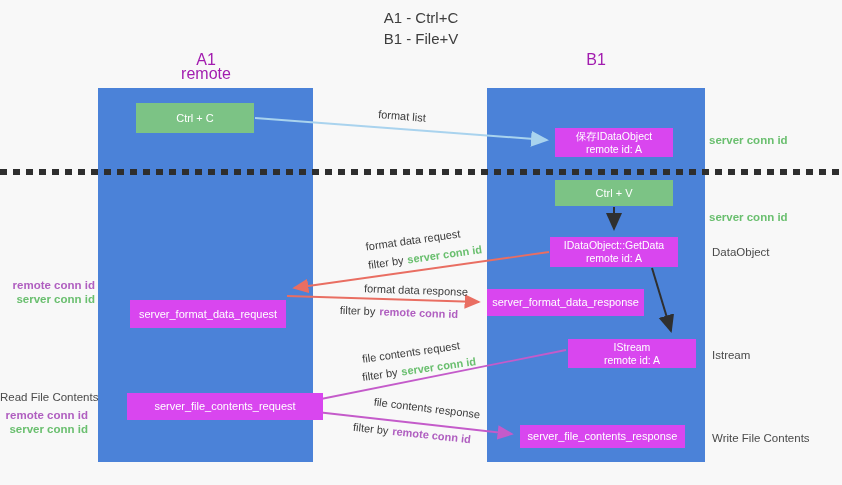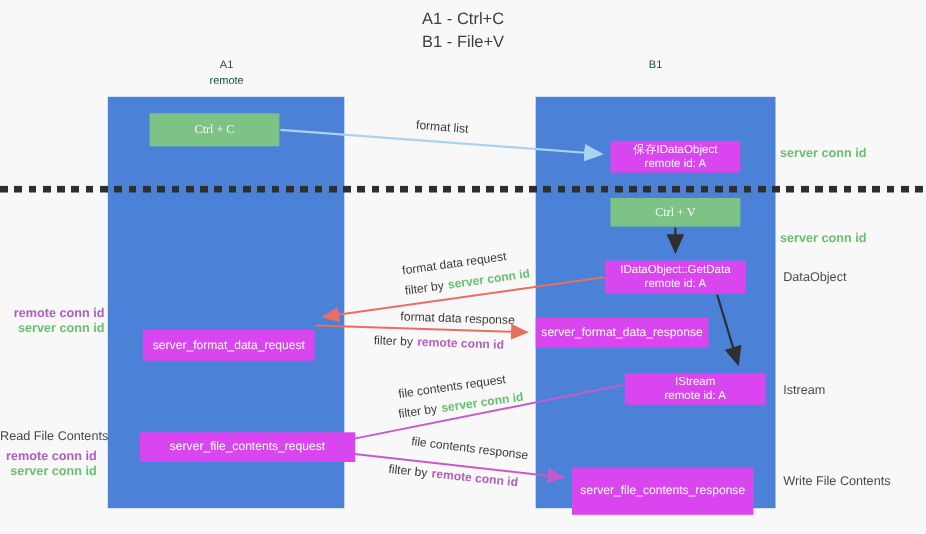--- a/index.html
+++ b/index.html
@@ -10,34 +10,34 @@
     position:relative;overflow:hidden;
   }
   .canvas{position:absolute;left:0;top:0;width:842px;height:485px;}
   .abs{position:absolute;}
   .title{
     left:0;top:7;width:842px;text-align:center;
     font-size:15px;line-height:21px;color:#3d3d3d;
   }
   .colhead{
     width:120px;text-align:center;top:53px;
-    font-size:10px;line-height:14px;color:#14532d;
+    font-size:16px;line-height:14px;color:#a21caf;
   }
   .panel{background:#4b82d8;}
   .dotted{
     left:0;top:169px;width:842px;height:6px;
     background:repeating-linear-gradient(to right,#2e2e2e 0 7px,rgba(0,0,0,0) 7px 13px);
   }
   .node{
     color:#fff;text-align:center;
     display:flex;flex-direction:column;justify-content:center;
     font-size:11px;line-height:13px;
   }
   .node.orange{background:#d946ef;}
-  .node.green{background:#7cc385;font-family:Liberation Serif, serif;}
+  .node.green{background:#7cc385;}
   .elabel{
     font-size:11px;color:#3b3b3b;white-space:nowrap;
     transform-origin:center center;
   }
   .elabel .green-t{color:#6abf6f;font-weight:bold;}
   .elabel .purple-t{color:#b05fc0;font-weight:bold;}
   .elabel span + span{margin-left:4px;}
   .sidelabel{font-size:11.5px;white-space:nowrap;line-height:14px;}
   .green-t{color:#6abf6f;font-weight:bold;}
   .purple-t{color:#b05fc0;font-weight:bold;}
@@ -119,21 +119,21 @@
 
   <div class="abs node orange" style="left:568px;top:339px;width:128px;height:29px;font-size:10.5px;">
     <div>IStream</div>
     <div>remote id: A</div>
   </div>
 
   <div class="abs node orange" style="left:127px;top:393px;width:196px;height:27px;">
     <div>server_file_contents_request</div>
   </div>
 
-  <div class="abs node orange" style="left:520px;top:425px;width:165px;height:43px;">
+  <div class="abs node orange" style="left:520px;top:425px;width:165px;height:23px;">
     <div>server_file_contents_response</div>
   </div>
 
   <div class="abs elabel" style="left:402px;top:116px;transform:translate(-50%,-50%) rotate(4.5deg);">
     <span>format list</span>
   </div>
 
   <div class="abs elabel" style="left:413px;top:240px;transform:translate(-50%,-50%) rotate(-8deg);">
     <span>format data request</span>
   </div>

